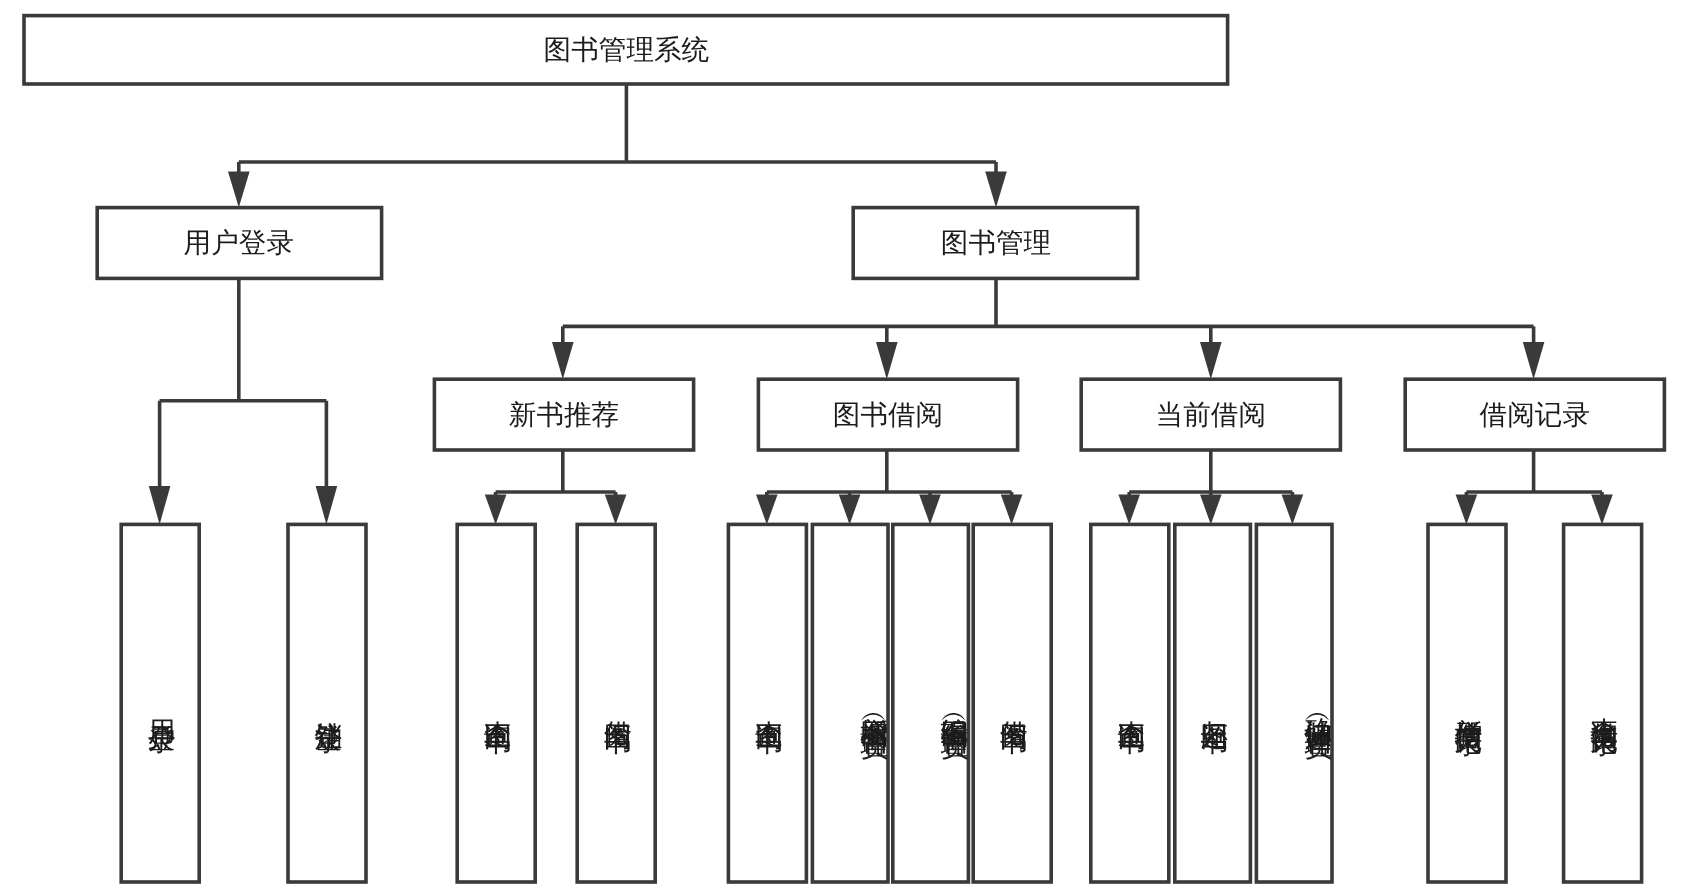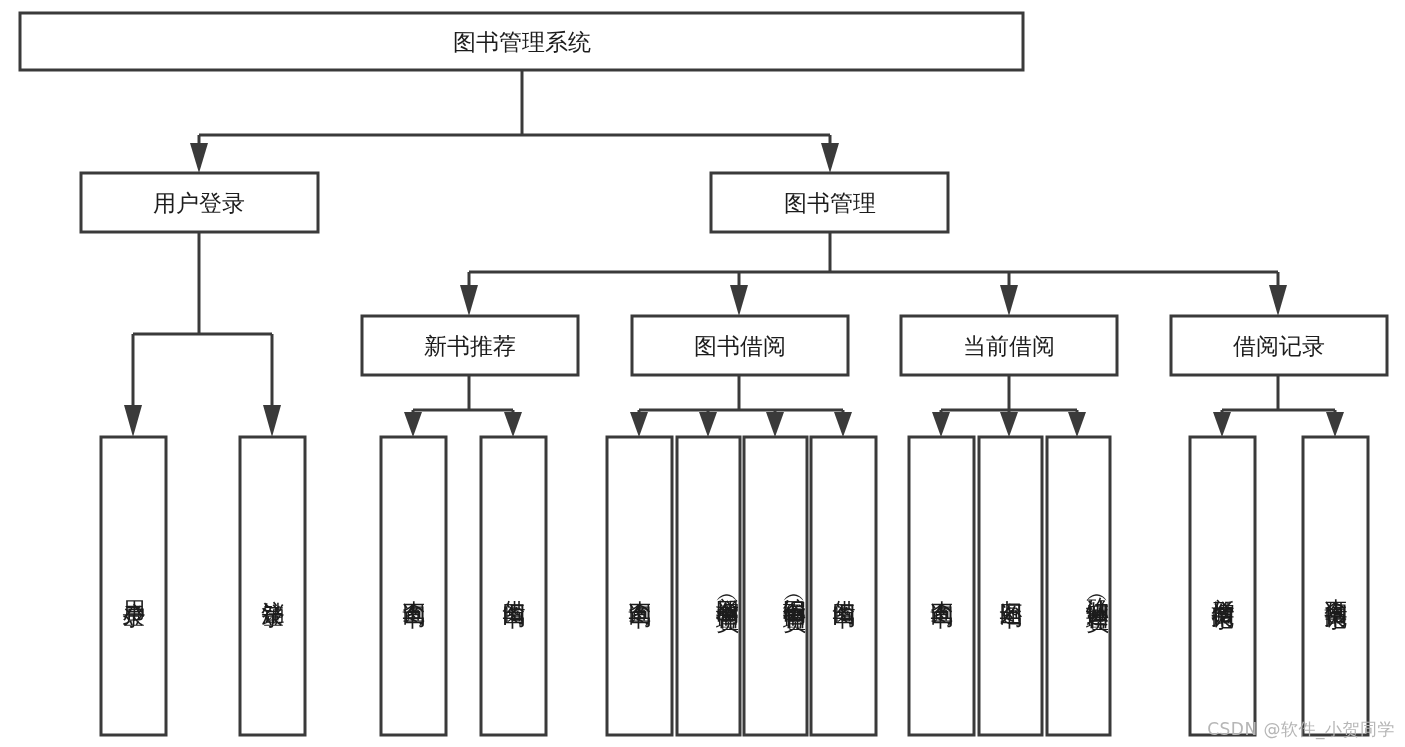--- a/index.html
+++ b/index.html
@@ -228,15 +228,14 @@
   <div class="vlabel" style="left:744px; top:441px; width:63px; height:294px; align-items:flex-start;">编辑图书（管理员）</div>
   <div class="vlabel" style="left:811px; top:437px; width:65px; height:298px;">借阅图书</div>
 
   <div class="vlabel" style="left:909px; top:437px; width:65px; height:298px;">查询图书</div>
   <div class="vlabel" style="left:979px; top:437px; width:63px; height:298px;">归还图书</div>
   <div class="vlabel" style="left:1047px; top:441px; width:63px; height:294px; align-items:flex-start;">确认归还（管理员）</div>
 
   <div class="vlabel" style="left:1190px; top:437px; width:65px; height:298px;">新增借阅记录</div>
   <div class="vlabel" style="left:1303px; top:437px; width:65px; height:298px;">查询借阅记录</div>
 
-  <div class="watermark">CSDN @软件_小贺同学</div>
 
 </div>
 
 </body></html>

